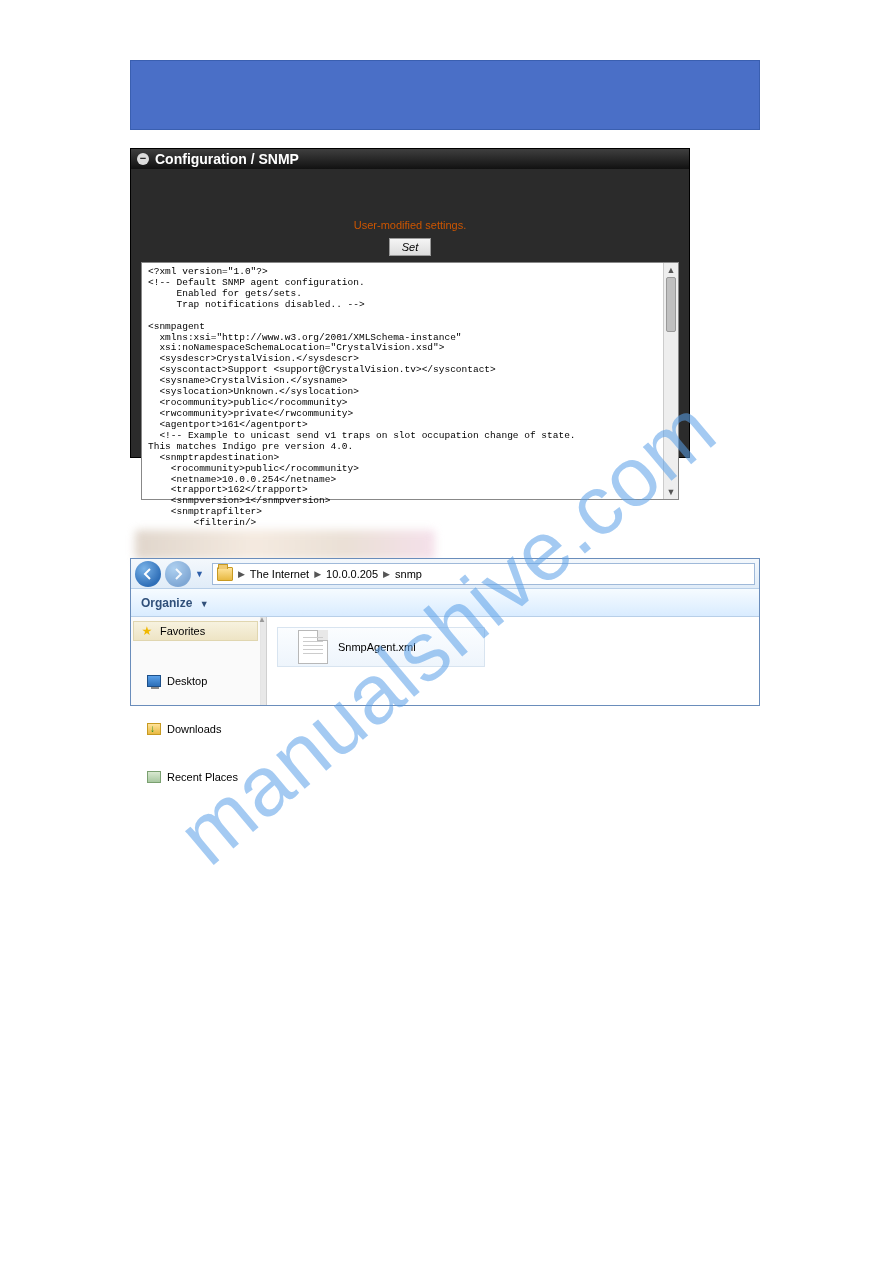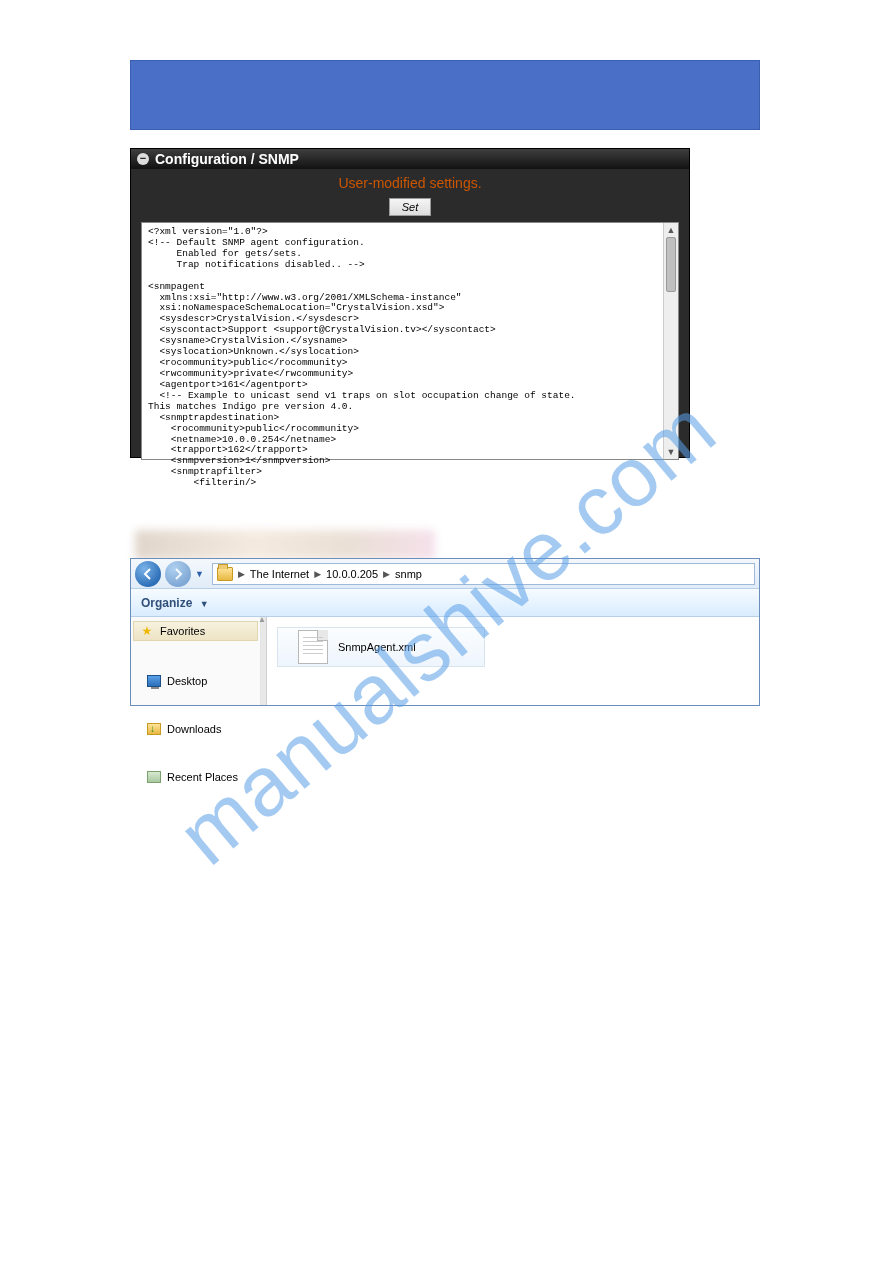--- a/index.html
+++ b/index.html
@@ -68,22 +68,23 @@
     color: #fff;
     font-size: 14px;
     font-weight: bold;
   }
   .config-body {
     padding: 6px 0 0 0;
     text-align: center;
   }
   .config-msg {
     color: #cc5500;
-    font-size: 14px;
+    font-size: 11px;
     margin-bottom: 6px;
+    margin-top: 44px;
   }
   .set-btn {
     background: linear-gradient(#f5f5f5,#ddd);
     border: 1px solid #999;
     font-size: 11px;
     padding: 2px 12px;
     cursor: pointer;
     font-style: italic;
   }
   .xml-area {

